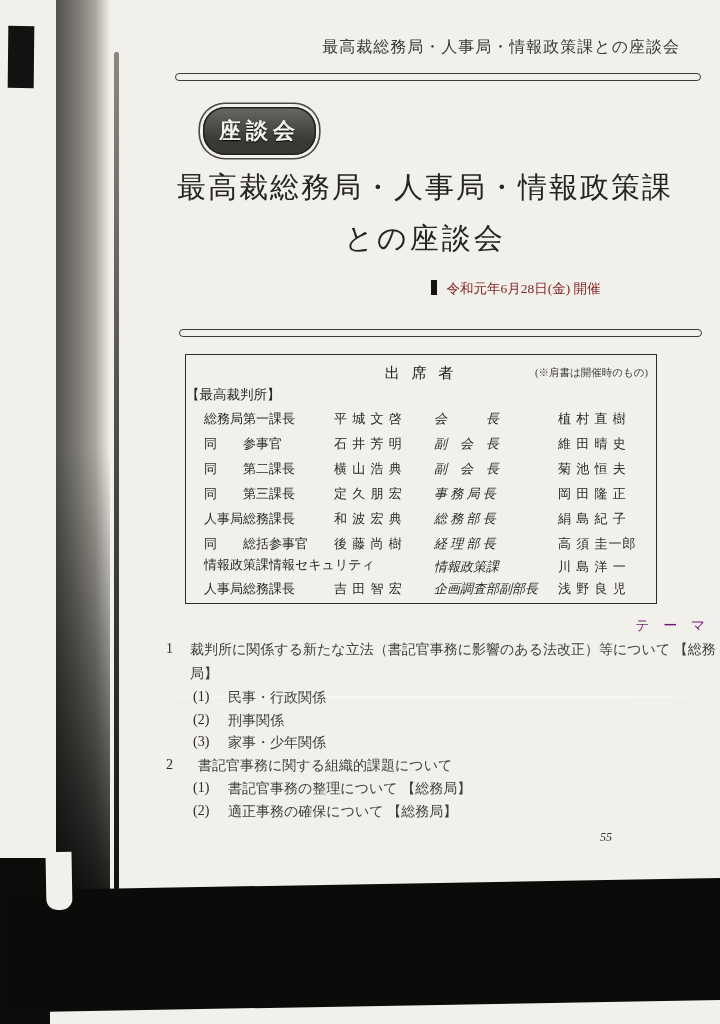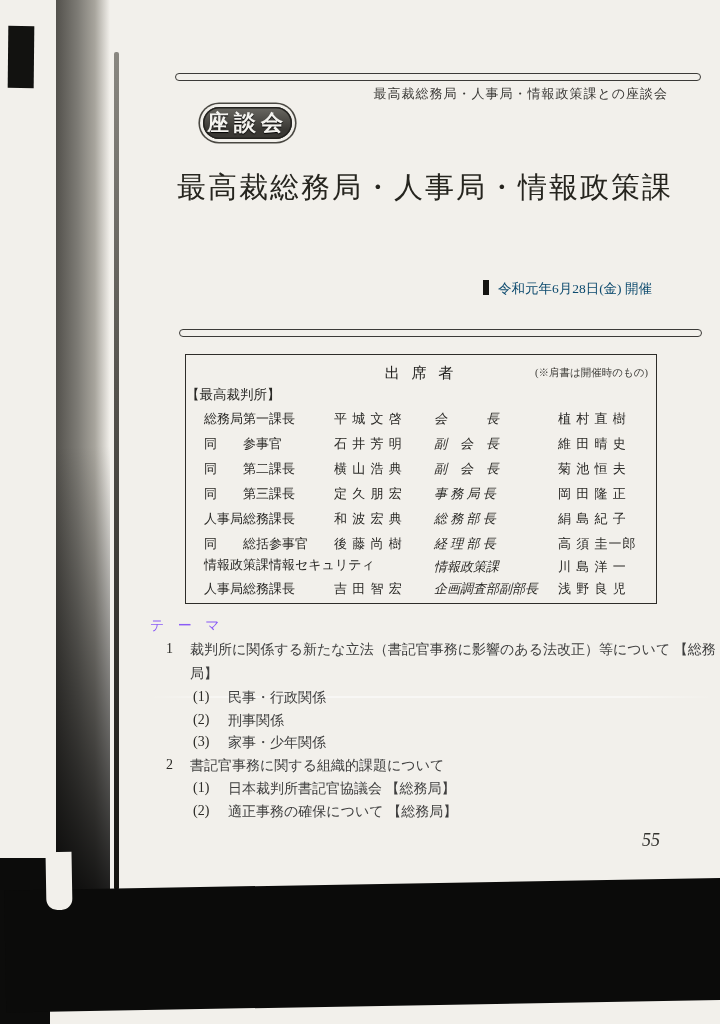--- a/index.html
+++ b/index.html
@@ -19,48 +19,48 @@
   .bottom-band{position:absolute;left:4px;top:878px;width:716px;height:122px;background:#0b0b0a;transform:rotate(-1deg);transform-origin:100% 0;z-index:3;}
   .crease{position:absolute;left:148px;top:696px;width:566px;height:2px;opacity:.55;z-index:0;
     background:linear-gradient(90deg,rgba(255,255,255,0),rgba(255,255,255,.9) 15%,rgba(255,255,255,.9) 85%,rgba(255,255,255,0));}
 
   
   .rule{position:absolute;height:6px;border:1.3px solid #3c3b38;border-radius:5px;background:transparent;}
   .rule-top{left:175px;top:73px;width:524px;}
   .rule-mid{left:179px;top:329px;width:521px;}
 
   
-  .running-header{position:absolute;left:250px;top:37px;width:418px;text-align:right;font-size:13px;letter-spacing:1px;color:#3a3936;margin-top:48px;}
-  .badge{position:absolute;left:203px;top:107px;height:32px;padding:0 4px;border-radius:22px;
+  .running-header{position:absolute;left:262px;top:37px;width:418px;text-align:right;font-size:16px;letter-spacing:1px;color:#3a3936;}
+  .badge{position:absolute;left:203px;top:107px;height:48px;padding:0 16px;border-radius:22px;
     display:flex;align-items:center;justify-content:center;
     background:linear-gradient(180deg,#6a6862,#3a3834 70%);
     box-shadow:0 0 0 3px #f2f0eb,0 0 0 4.6px #4a4842, inset 0 0 0 1.5px #23221f;}
   .badge span{font-family:"Liberation Sans","DejaVu Sans",sans-serif;font-weight:bold;font-size:22px;letter-spacing:5px;color:#f4f3ef;text-shadow:0 1px 1px #000;}
   .main-title{position:absolute;left:140px;top:168px;width:570px;text-align:center;font-size:29px;letter-spacing:2px;color:#26251f;}
   .main-title .t2{margin-top:11px;font-size:29px;letter-spacing:3px;}
-  .event-date{position:absolute;left:380px;top:280px;width:272px;text-align:right;font-size:13.5px;color:#0c4a6e;}
+  .event-date{position:absolute;left:380px;top:280px;width:272px;text-align:center;font-size:13.5px;color:#7f1d1d;}
   .event-date .bar{display:inline-block;width:6px;height:15px;background:#151411;margin-right:9px;vertical-align:-2px;}
 
   
   .att-box{position:absolute;left:185px;top:354px;width:470px;height:248px;border:1.6px solid #2e2d29;background:transparent;}
   .att-heading{position:absolute;left:0;top:9px;width:100%;text-align:center;font-size:15px;letter-spacing:4px;color:#232220;}
   .att-note{position:absolute;right:8px;top:11px;font-size:10.5px;color:#3c3b37;}
   .att-group{position:absolute;top:31px;font-size:13.5px;color:#2a2926;}
   .att-group.gl{left:0;} .att-group.gr{left:246px;}
   .att-row{position:absolute;display:flex;font-size:13px;line-height:13px;color:#2a2926;white-space:nowrap;}
   .att-row.cl{left:18px;justify-content:flex-end;} .att-row.cr{left:248px;}
   .att-row .role{display:inline-block;}
   .cl .role{width:130px;} .cr .role{width:124px;font-style:italic;}
   .att-row .nm{letter-spacing:1px;}
 
   
-  .theme-heading{position:absolute;left:150px;top:617px;width:560px;text-align:left;font-size:14px;letter-spacing:5px;color:#8b5cf6;}
+  .theme-heading{position:absolute;left:150px;top:617px;width:560px;text-align:right;font-size:14px;letter-spacing:5px;color:#701a75;}
   .tline{position:absolute;font-size:14px;color:#404040;white-space:nowrap;}
   .tnum{position:absolute;font-size:14px;color:#2b2a26;}
-  .pg-num{position:absolute;left:600px;top:830px;width:60px;text-align:right;font-size:18px;font-style:italic;color:#33322e;}
+  .pg-num{position:absolute;left:600px;top:830px;width:60px;text-align:left;font-size:12px;font-style:italic;color:#33322e;}
 </style>
 </head>
 <body>
 
 <div id="page">
 
   <div class="corner-black"></div>
   <div class="spine-shadow"></div>
   <div class="spine-line"></div>
   <div class="crease"></div>
@@ -71,20 +71,21 @@
   <div class="running-header">最高裁総務局・人事局・情報政策課との座談会</div>
 
   <div class="rule rule-top"></div>
 
   <div class="badge">
     <span>座談会</span>
   </div>
 
   <div class="main-title">
     <div class="t1">最高裁総務局・人事局・情報政策課</div>
+    <div class="t2">との座談会</div>
   </div>
 
   <div class="event-date">
     <span class="bar"></span><span>令和元年6月28日(金) 開催</span>
   </div>
 
   <div class="rule rule-mid"></div>
 
   <div class="att-box">
     <div class="att-heading">出 席 者</div>
@@ -166,22 +167,22 @@
   <div class="tline" style="left:190px;top:665px">局】</div>
 
   <div class="tnum" style="left:193px;top:689px">(1)</div>
   <div class="tline" style="left:228px;top:689px">民事・行政関係</div>
   <div class="tnum" style="left:193px;top:712px">(2)</div>
   <div class="tline" style="left:228px;top:712px">刑事関係</div>
   <div class="tnum" style="left:193px;top:734px">(3)</div>
   <div class="tline" style="left:228px;top:734px">家事・少年関係</div>
 
   <div class="tnum" style="left:166px;top:757px">2</div>
-  <div class="tline" style="left:190px;top:757px">書記官事務に関する組織的課題について</div>
+  <div class="tline" style="left:198px;top:757px">書記官事務に関する組織的課題について</div>
 
   <div class="tnum" style="left:193px;top:780px">(1)</div>
-  <div class="tline" style="left:228px;top:780px">日本裁判所書記官協議会 【総務局】</div>
+  <div class="tline" style="left:228px;top:780px">書記官事務の整理について 【総務局】</div>
   <div class="tnum" style="left:193px;top:803px">(2)</div>
   <div class="tline" style="left:228px;top:803px">適正事務の確保について 【総務局】</div>
 
   <div class="pg-num">55</div>
 
 </div>
 
 </body></html>

